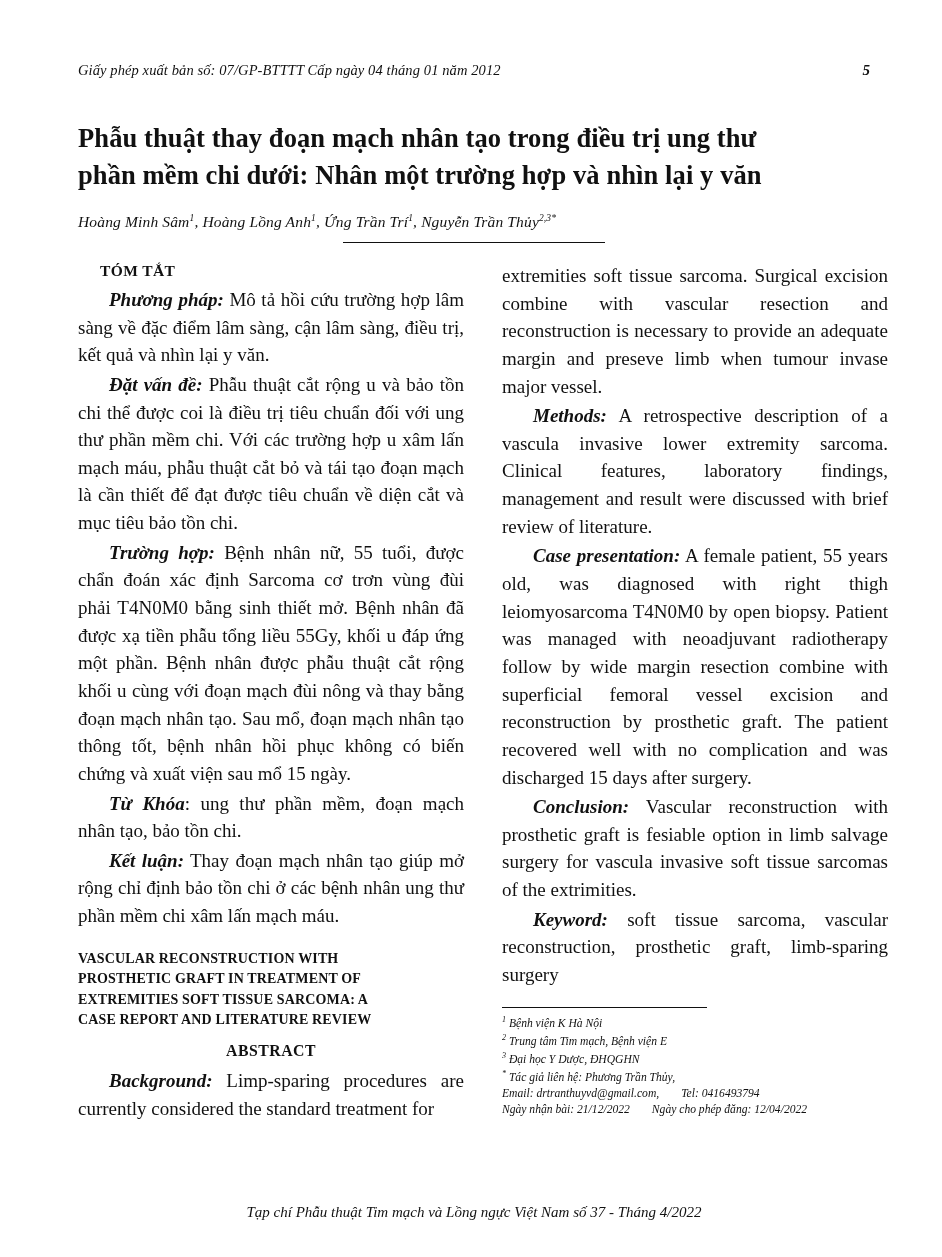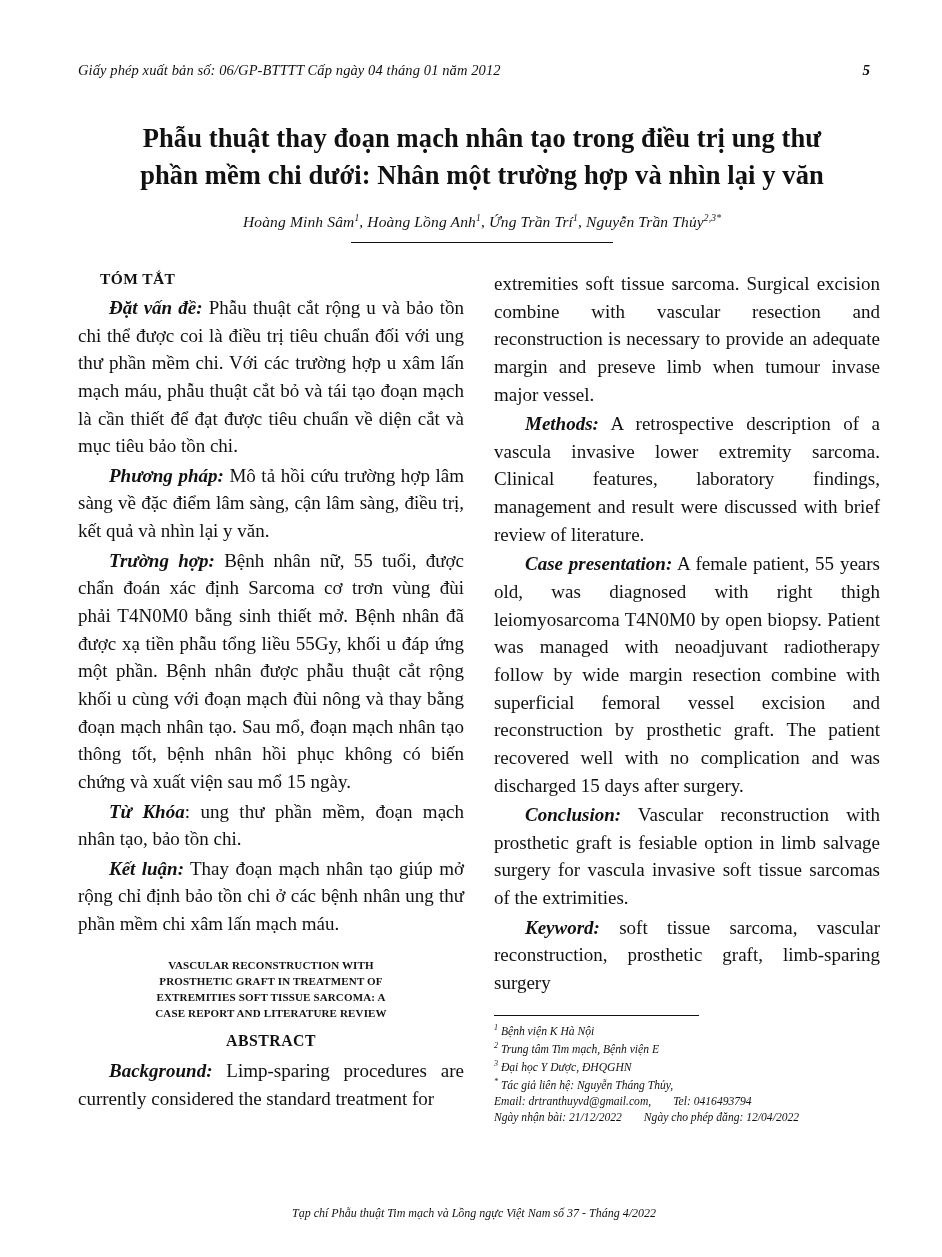--- a/index.html
+++ b/index.html
@@ -39,23 +39,22 @@
   .runhead-page {
     font-style: italic;
     font-size: 15px;
     font-weight: 600;
   }
 
   
   .title-block {
     position: absolute;
     top: 120px;
-    left: 94px;
-    right: 72px;
-    text-align: center;
+    left: 78px;
+    right: 72px;
   }
   .doc-title {
     font-size: 26.5px;
     font-weight: bold;
     line-height: 1.40;
     margin: 0;
     letter-spacing: 0.1px;
   }
   .authors {
     margin-top: 19px;
@@ -70,25 +69,25 @@
   .author-rule {
     width: 262px;
     height: 0;
     margin: 11px auto 0 auto;
     border-top: 1.4px solid #111;
   }
 
   
   .columns {
     position: absolute;
-    top: 270px;
+    top: 262px;
     left: 78px;
     right: 72px;
     display: flex;
-    gap: 30px;
+    gap: 38px;
   }
   .col {
     width: 386px;
     flex: 0 0 386px;
   }
 
   .sec-head {
     font-size: 15.5px;
     font-weight: bold;
     letter-spacing: 0.4px;
@@ -103,24 +102,24 @@
     text-indent: 31px;
     hyphens: none;
   }
   p.body .lead {
     font-weight: bold;
     font-style: italic;
   }
   p.body.tight { margin-bottom: 4px; }
 
   .en-title {
-    font-size: 11px;
+    font-size: 14px;
     font-weight: bold;
     line-height: 1.47;
-    text-align: center;
+    text-align: left;
     margin: 19px 0 0 0;
     letter-spacing: 0.15px;
   }
   .abstract-head {
     font-size: 15.8px;
     font-weight: bold;
     letter-spacing: 0.5px;
     text-align: center;
     margin: 11px 0 7px 0;
   }
@@ -148,55 +147,55 @@
   .fn-gap { display: inline-block; width: 22px; }
 
   
   .footer {
     position: absolute;
     bottom: 36px;
     left: 78px;
     right: 72px;
     text-align: center;
     font-style: italic;
-    font-size: 12px;
+    font-size: 15px;
   }
 </style>
 </head>
 <body>
 
 <div class="page">
 
   <div class="runhead">
-    <span class="runhead-text">Giấy phép xuất bản số: 06/GP-BTTTT Cấp ngày 04 tháng 01 năm 2012</span>
+    <span class="runhead-text">Giấy phép xuất bản số: 07/GP-BTTTT Cấp ngày 04 tháng 01 năm 2012</span>
     <span class="runhead-page">5</span>
   </div>
 
   <div class="title-block">
     <h1 class="doc-title">
       <span>Phẫu thuật thay đoạn mạch nhân tạo trong điều trị ung thư</span><br>
       <span>phần mềm chi dưới: Nhân một trường hợp và nhìn lại y văn</span>
     </h1>
     <div class="authors">
       <span>Hoàng Minh Sâm</span><sup>1</sup><span>, </span><span>Hoàng Lồng Anh</span><sup>1</sup><span>, </span><span>Ứng Trần Trí</span><sup>1</sup><span>, </span><span>Nguyễn Trần Thủy</span><sup>2,3*</sup>
     </div>
     <div class="author-rule"></div>
   </div>
 
   <div class="columns">
 
     <div class="col">
       <div class="sec-head">TÓM TẮT</div>
 
       <p class="body">
+        <span class="lead">Phương pháp:</span><span> Mô tả hồi cứu trường hợp lâm sàng về đặc điểm lâm sàng, cận lâm sàng, điều trị, kết quả và nhìn lại y văn.</span>
+      </p>
+
+      <p class="body">
         <span class="lead">Đặt vấn đề:</span><span> Phẫu thuật cắt rộng u và bảo tồn chi thể được coi là điều trị tiêu chuẩn đối với ung thư phần mềm chi. Với các trường hợp u xâm lấn mạch máu, phẫu thuật cắt bỏ và tái tạo đoạn mạch là cần thiết để đạt được tiêu chuẩn về diện cắt và mục tiêu bảo tồn chi.</span>
-      </p>
-
-      <p class="body">
-        <span class="lead">Phương pháp:</span><span> Mô tả hồi cứu trường hợp lâm sàng về đặc điểm lâm sàng, cận lâm sàng, điều trị, kết quả và nhìn lại y văn.</span>
       </p>
 
       <p class="body">
         <span class="lead">Trường hợp:</span><span> Bệnh nhân nữ, 55 tuổi, được chẩn đoán xác định Sarcoma cơ trơn vùng đùi phải T4N0M0 bằng sinh thiết mở. Bệnh nhân đã được xạ tiền phẫu tổng liều 55Gy, khối u đáp ứng một phần. Bệnh nhân được phẫu thuật cắt rộng khối u cùng với đoạn mạch đùi nông và thay bằng đoạn mạch nhân tạo. Sau mổ, đoạn mạch nhân tạo thông tốt, bệnh nhân hồi phục không có biến chứng và xuất viện sau mổ 15 ngày.</span>
       </p>
 
       <p class="body">
         <span class="lead">Từ Khóa</span><span>: ung thư phần mềm, đoạn mạch nhân tạo, bảo tồn chi.</span>
       </p>
 
@@ -237,21 +236,21 @@
 
       <p class="body">
         <span class="lead">Keyword:</span><span> soft tissue sarcoma, vascular reconstruction, prosthetic graft, limb-sparing surgery</span>
       </p>
 
       <div class="footnotes">
         <div class="fn-rule"></div>
         <div class="fn-line"><sup>1</sup><span> Bệnh viện K Hà Nội</span></div>
         <div class="fn-line"><sup>2</sup><span> Trung tâm Tim mạch, Bệnh viện E</span></div>
         <div class="fn-line"><sup>3</sup><span> Đại học Y Dược, ĐHQGHN</span></div>
-        <div class="fn-line"><sup>*</sup><span> Tác giả liên hệ: Nguyễn Tháng Thủy,</span></div>
+        <div class="fn-line"><sup>*</sup><span> Tác giả liên hệ: Phương Trần Thủy,</span></div>
         <div class="fn-line"><span>Email: drtranthuyvd@gmail.com,</span><span class="fn-gap"></span><span>Tel: 0416493794</span></div>
         <div class="fn-line"><span>Ngày nhận bài: 21/12/2022</span><span class="fn-gap"></span><span>Ngày cho phép đăng: 12/04/2022</span></div>
       </div>
     </div>
   </div>
 
   <div class="footer">Tạp chí Phẫu thuật Tim mạch và Lồng ngực Việt Nam số  37 - Tháng 4/2022</div>
 
 </div>
 

